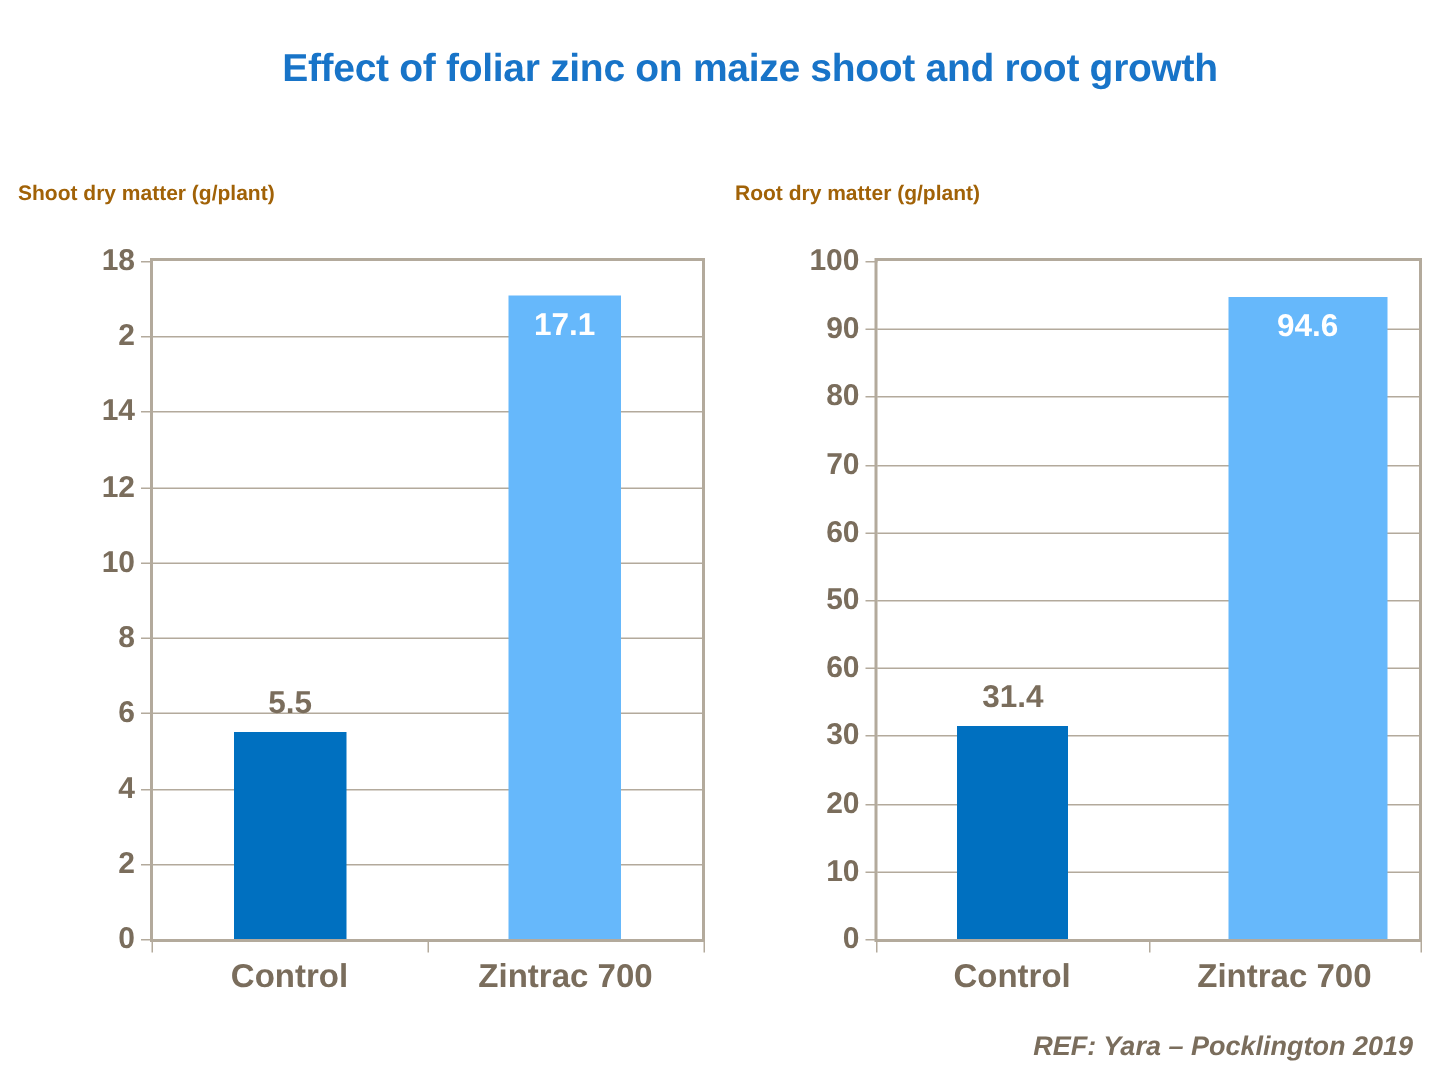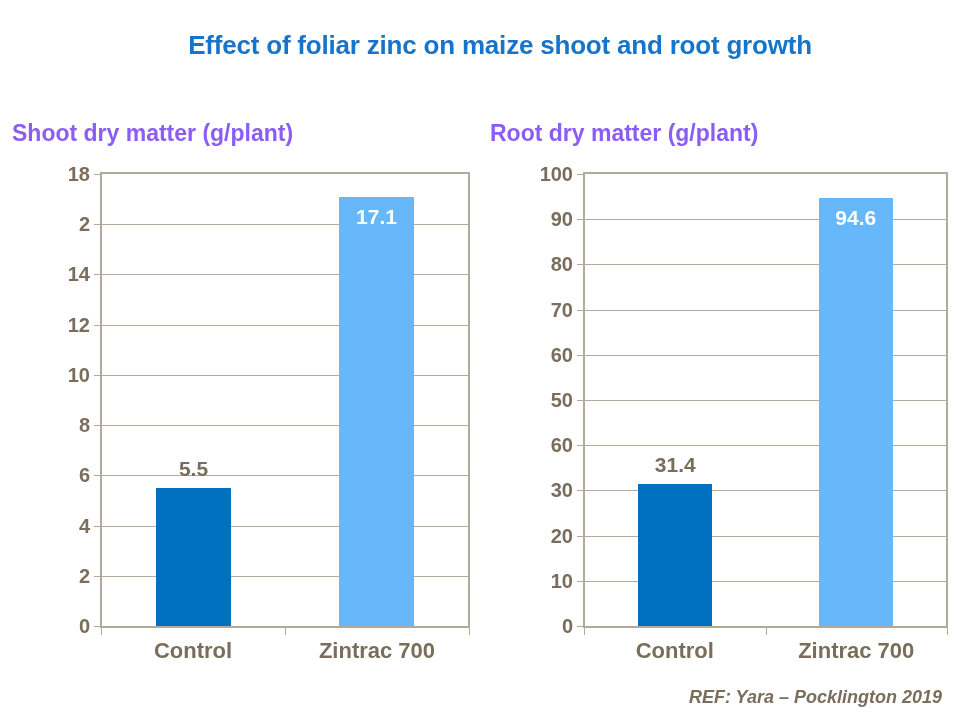--- a/index.html
+++ b/index.html
@@ -35,23 +35,23 @@
   .panel {
     position: absolute;
     top: 120px;
   }
   #panel-shoot { left: 0px;   width: 480px; }
   #panel-root  { left: 480px; width: 480px; }
 
   .axis-title {
     position: absolute;
     top: 0px;
-    font-size: 23px;
-    font-weight: bold;
-    color: #8b5cf6;
+    font-size: 14px;
+    font-weight: bold;
+    color: #a16207;
     white-space: nowrap;
   }
   #panel-shoot .axis-title { left: 12px; }
   #panel-root  .axis-title { left: 10px; }
 
   
   .plot-wrap {
     position: absolute;
     top: 52px;
     height: 456px;
@@ -256,20 +256,20 @@
         <div class="xaxis-line">
           <div class="xtick-mark" style="left: 0%;"></div>
           <div class="xtick-mark" style="left: 50%;"></div>
           <div class="xtick-mark" style="left: 100%;"></div>
           <div class="xlabel" style="left: 25%;">Control</div>
           <div class="xlabel" style="left: 75%;">Zintrac 700</div>
         </div>
         <div class="bar bar-control" style="background: rgb(0, 112, 192); height: 31.4%; width: 20.5%; left: 14.75%;">
           <div class="bar-label label-outside">31.4</div>
         </div>
-        <div class="bar bar-treated" style="background: rgb(102, 184, 251); height: 94.6%; width: 20.5%; left: 64.75%;">
+        <div class="bar bar-treated" style="background: rgb(102, 184, 251); height: 94.6%; width: 20.5%; left: 64.75%; padding-left: 32px;">
           <div class="bar-label label-inside">94.6</div>
         </div>
       </div>
   </div>
 </div>
 
 <div id="reference-note">REF: Yara – Pocklington 2019</div>
 
 </body></html>

